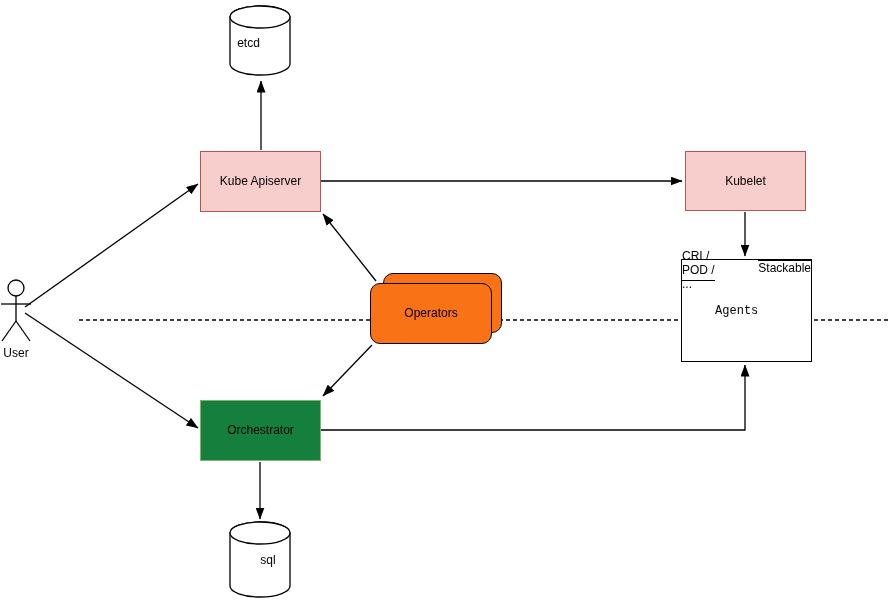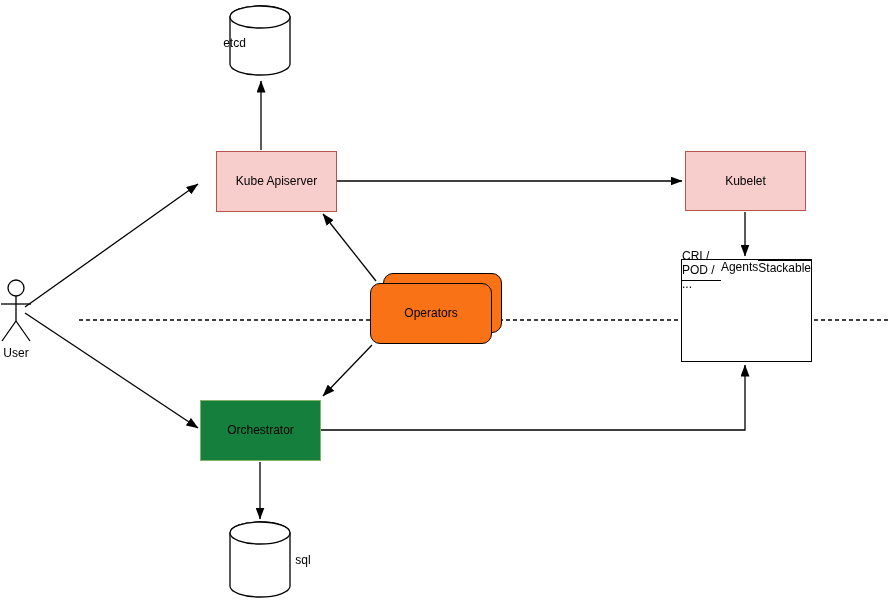--- a/index.html
+++ b/index.html
@@ -50,21 +50,21 @@
     flex-direction: row;
   }
   .stack-row-top {
     box-sizing: border-box;
     height: 21px;
     border-bottom: 1.3px solid #000;
     display: flex; align-items: center; justify-content: center;
   }
   .stack-row-mid {
     flex: 1;
-    display: flex; align-items: flex-start; justify-content: center;
+    display: flex; align-items: center; justify-content: center; font-family: Liberation Mono, monospace;
   }
   .stack-row-bottom {
     box-sizing: border-box;
     height: 22px;
     border-top: 1.3px solid #000;
     display: flex; justify-content: center;
   }
   .shape-label {
     position: absolute;
     text-align: center;
@@ -106,25 +106,25 @@
       <path d="M230,17 A30,11 0 0 1 290,17 L290,64 A30,11 0 0 1 230,64 Z" fill="#ffffff"></path>
       <ellipse cx="260" cy="17" rx="30" ry="11" fill="#ffffff"></ellipse>
     </g>
 
     <g stroke="#000" stroke-width="1.3">
       <path d="M230,533 A30,11 0 0 1 290,533 L290,586 A30,11 0 0 1 230,586 Z" fill="#ffffff"></path>
       <ellipse cx="260" cy="533" rx="30" ry="11" fill="#ffffff"></ellipse>
     </g>
   </svg>
 
-  <div class="shape-label" style="left:216px; top:36px; width:37px;">etcd</div>
-  <div class="shape-label" style="left:230px; top:553px; width:76px;padding-left:35px;">sql</div>
+  <div class="shape-label" style="left:230px; top:36px; width:37px;">etcd</div>
+  <div class="shape-label" style="left:230px; top:553px; width:76px;">sql</div>
   <div class="shape-label" style="left:-2px; top:346px; width:36px;">User</div>
 
-  <div class="node node-red" style="left:216px; top:151px; width:121px; height:61px;">
+  <div class="node node-red" style="left:200px; top:151px; width:121px; height:61px;">
     <span>Kube Apiserver</span>
   </div>
 
   <div class="node node-red" style="left:685px; top:151px; width:121px; height:60px;">
     <span>Kubelet</span>
   </div>
 
   <div class="node node-green" style="left:200px; top:400px; width:121px; height:61px;">
     <span>Orchestrator</span>
   </div>

